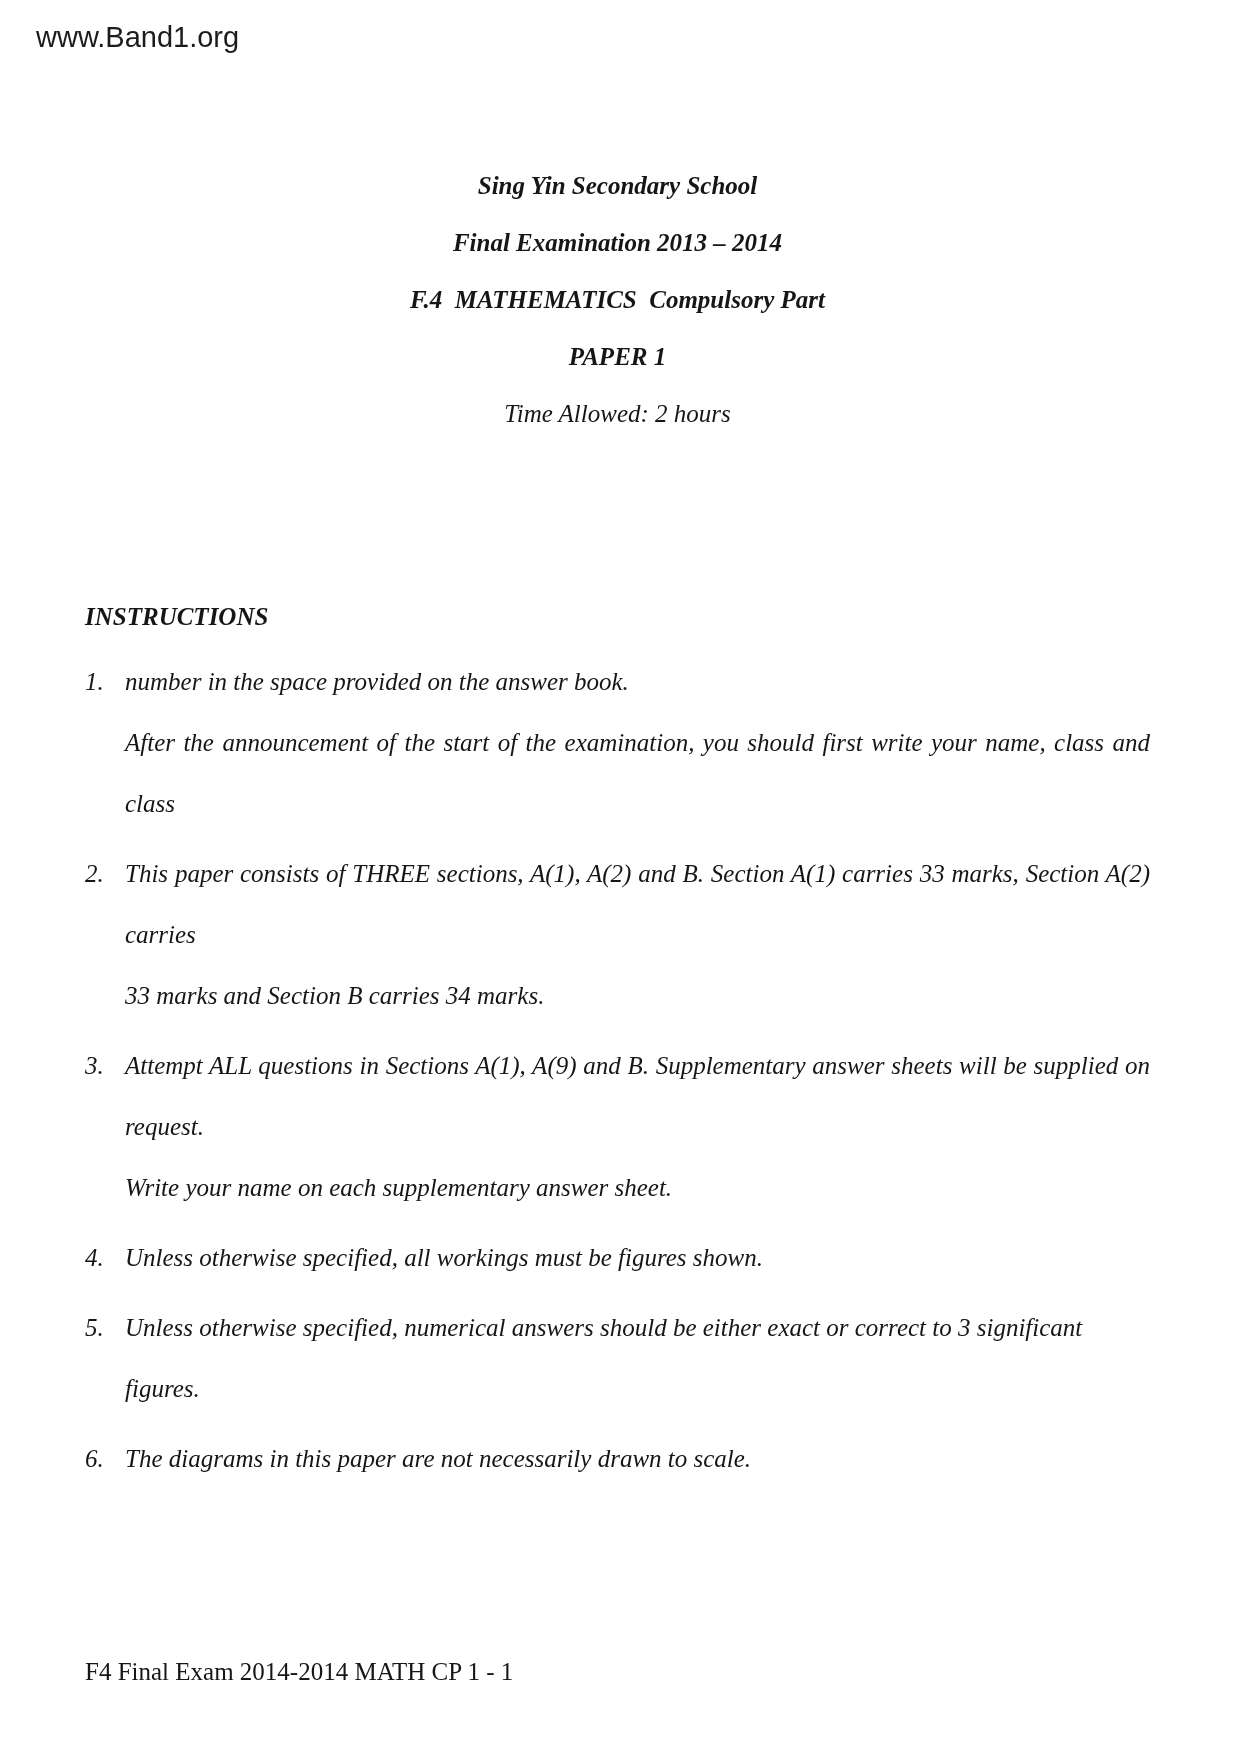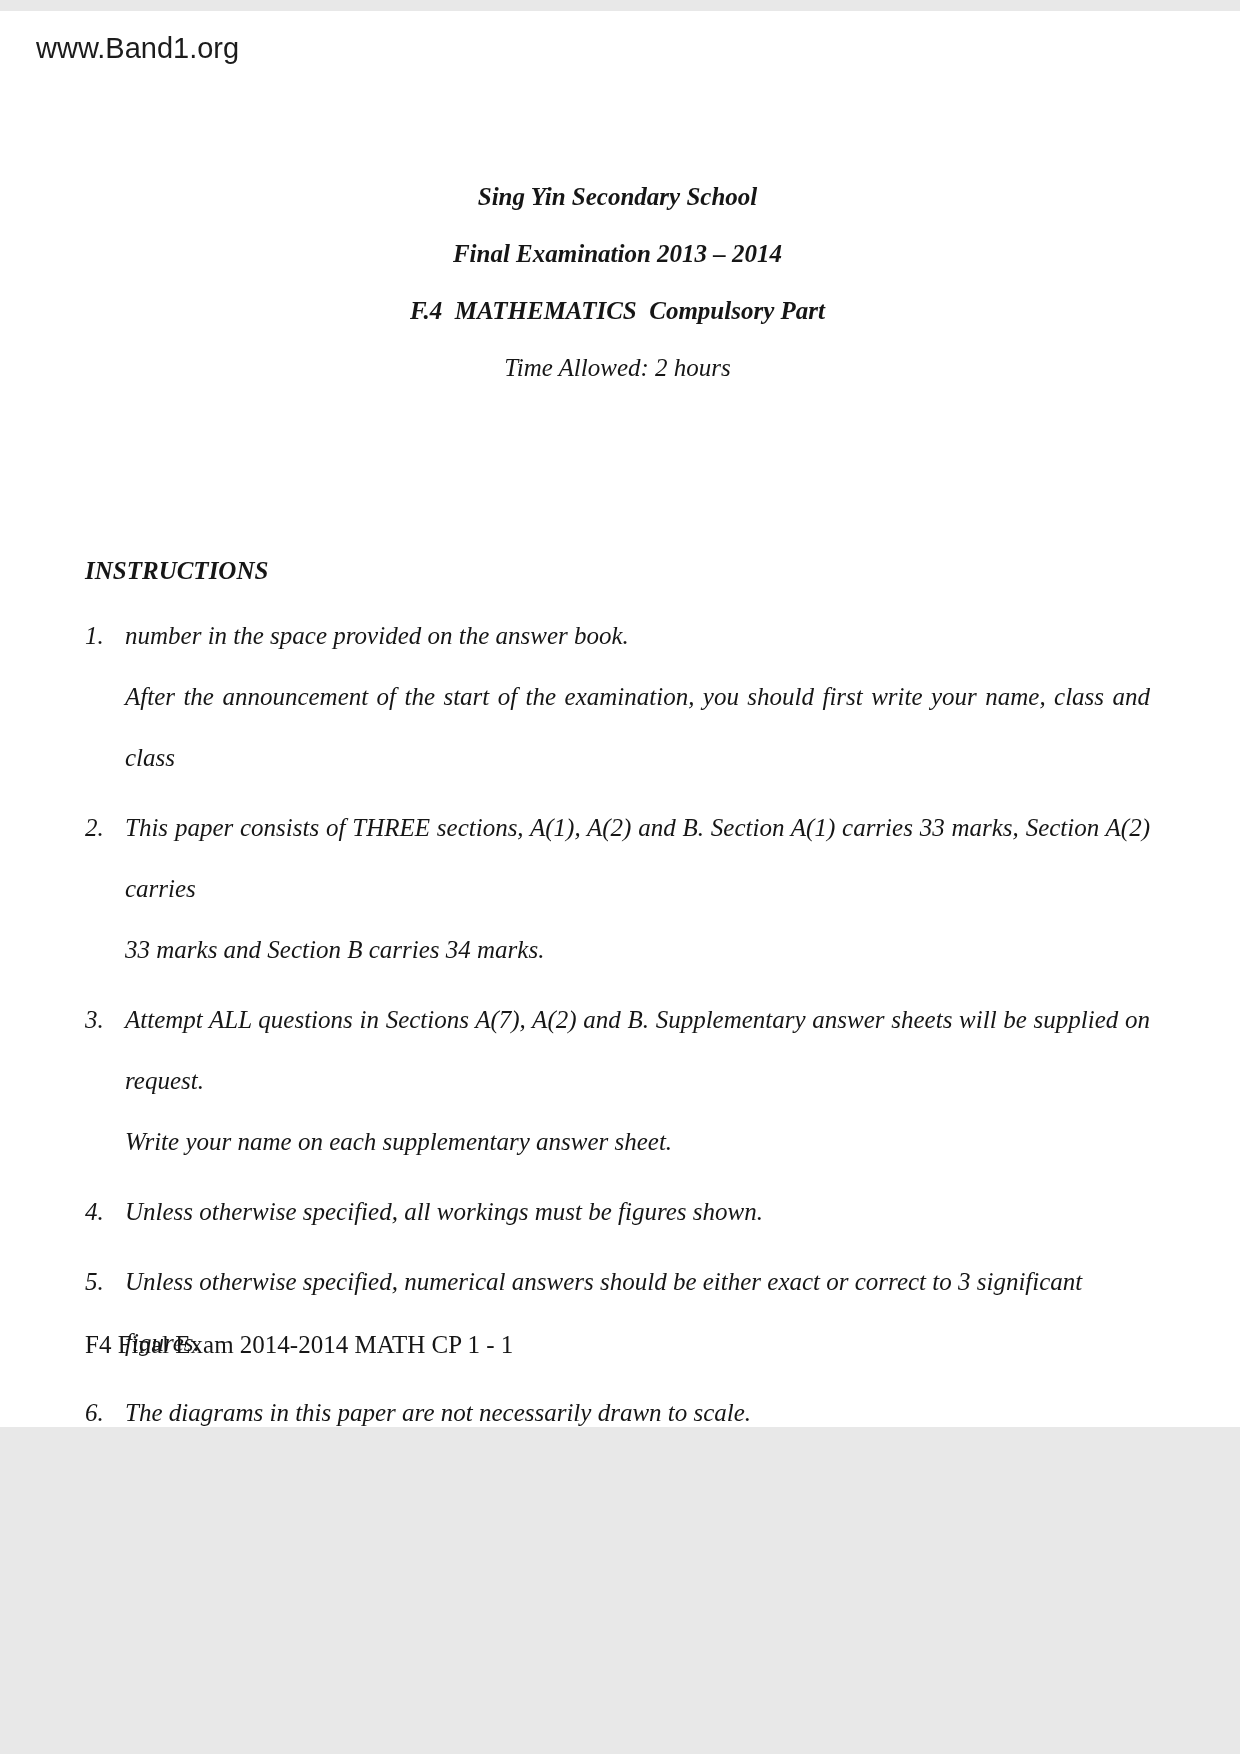--- a/index.html
+++ b/index.html
@@ -1,19 +1,19 @@
 <!DOCTYPE html>
 <html><head>
 <meta charset="utf-8">
 <style>
   html,body{margin:0;padding:0;background:#e8e8e8;}
   .page{
     position:relative;
-    width:1240px;height:1416px;
-    margin:11px auto;
+    width:1240px;height:1754px;
+    margin:0 auto;
     background:#ffffff;
     color:#161616;
     font-family:"Liberation Serif",serif;
     overflow:hidden;
     box-sizing:border-box;
   }
   .watermark{
     position:absolute;left:36px;top:20px;
     font-family:"Liberation Sans",sans-serif;
     font-size:29px;line-height:34px;color:#1c1c1c;
@@ -46,20 +46,21 @@
 <div class="page">
 
   <div class="watermark">www.Band1.org</div>
 
   <div class="content">
 
     <div class="title-block">
       <div class="title-line bold">Sing Yin Secondary School</div>
       <div class="title-line bold">Final Examination 2013 – 2014</div>
       <div class="title-line bold">F.4  MATHEMATICS  Compulsory Part</div>
+      <div class="title-line bold">PAPER 1</div>
       <div class="title-line">Time Allowed: 2 hours</div>
     </div>
 
     <h2 class="instructions-heading">INSTRUCTIONS</h2>
 
     <div class="items">
 
       <div class="item">
         <div class="num">1.</div>
         <div class="text">
@@ -72,21 +73,21 @@
         <div class="num">2.</div>
         <div class="text">
           <div class="line just">This paper consists of THREE sections, A(1), A(2) and B.  Section A(1) carries 33 marks, Section A(2) carries</div>
           <div class="line">33 marks and Section B carries 34 marks.</div>
         </div>
       </div>
 
       <div class="item">
         <div class="num">3.</div>
         <div class="text">
-          <div class="line just">Attempt ALL questions in Sections A(7), A(2) and B.  Supplementary answer sheets will be supplied on request.</div>
+          <div class="line just">Attempt ALL questions in Sections A(1), A(9) and B.  Supplementary answer sheets will be supplied on request.</div>
           <div class="line">Write your name on each supplementary answer sheet.</div>
         </div>
       </div>
 
       <div class="item">
         <div class="num">4.</div>
         <div class="text">
           <div class="line">Unless otherwise specified, all workings must be figures shown.</div>
         </div>
       </div>

